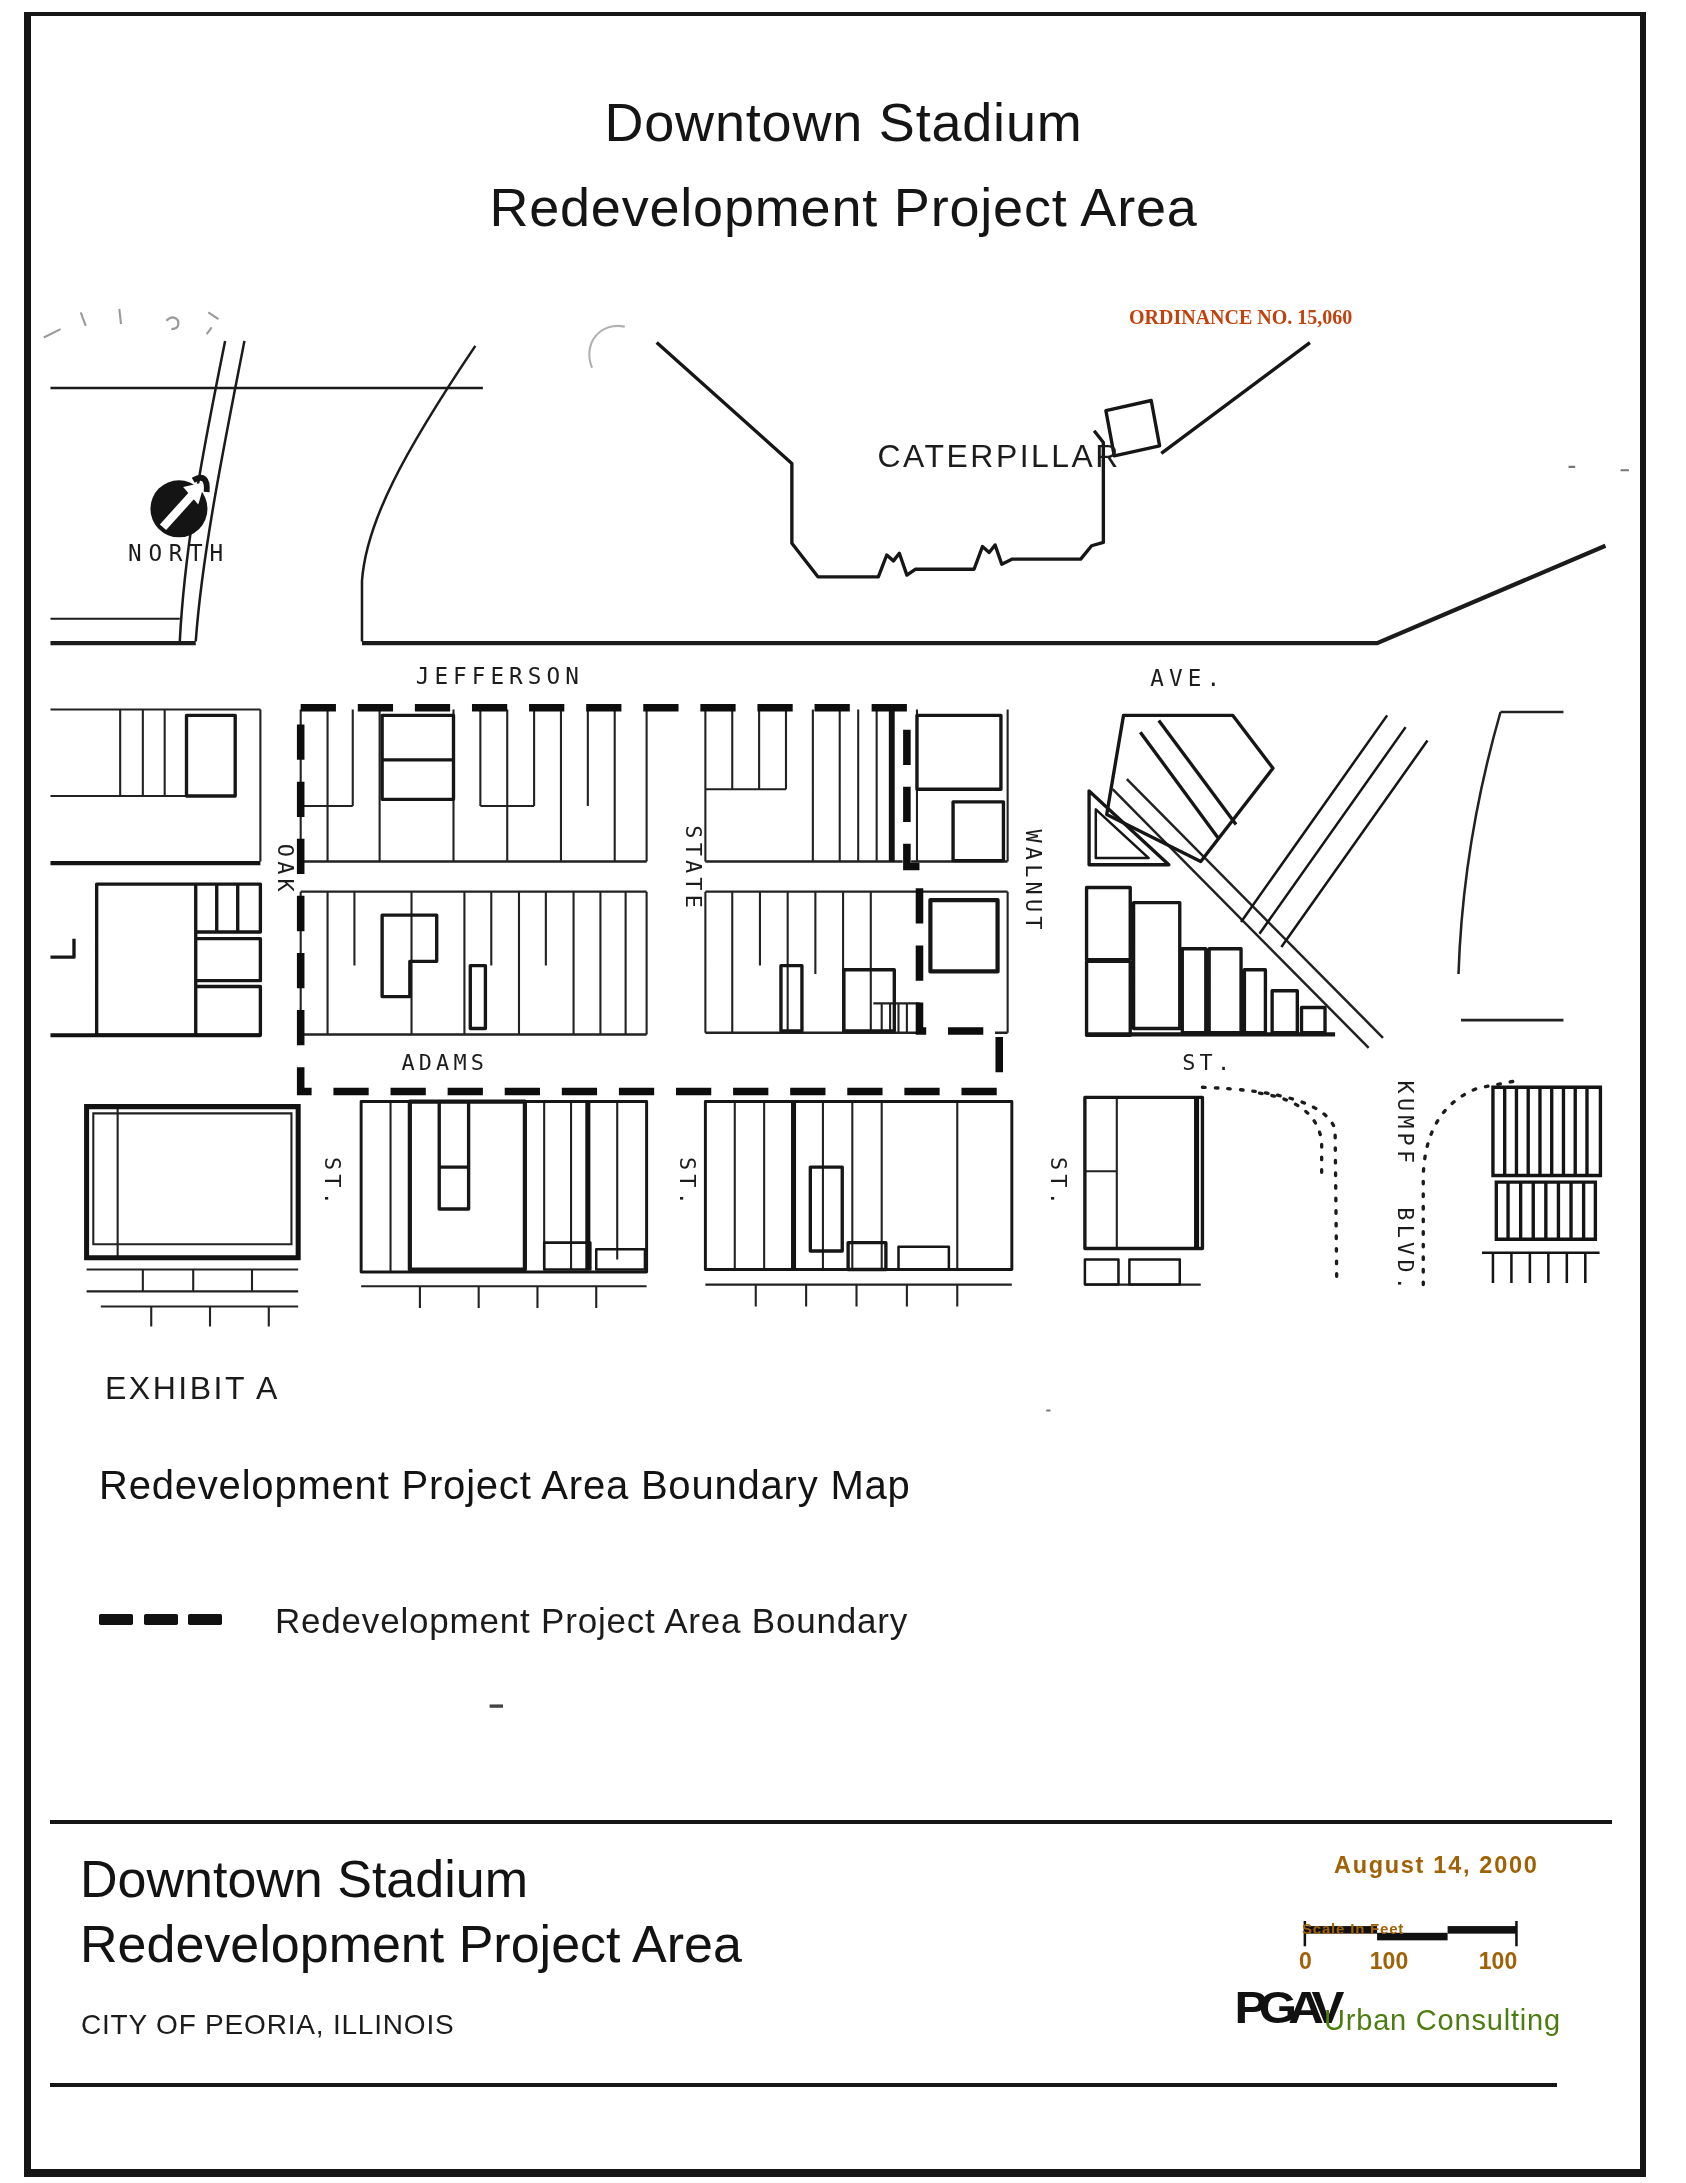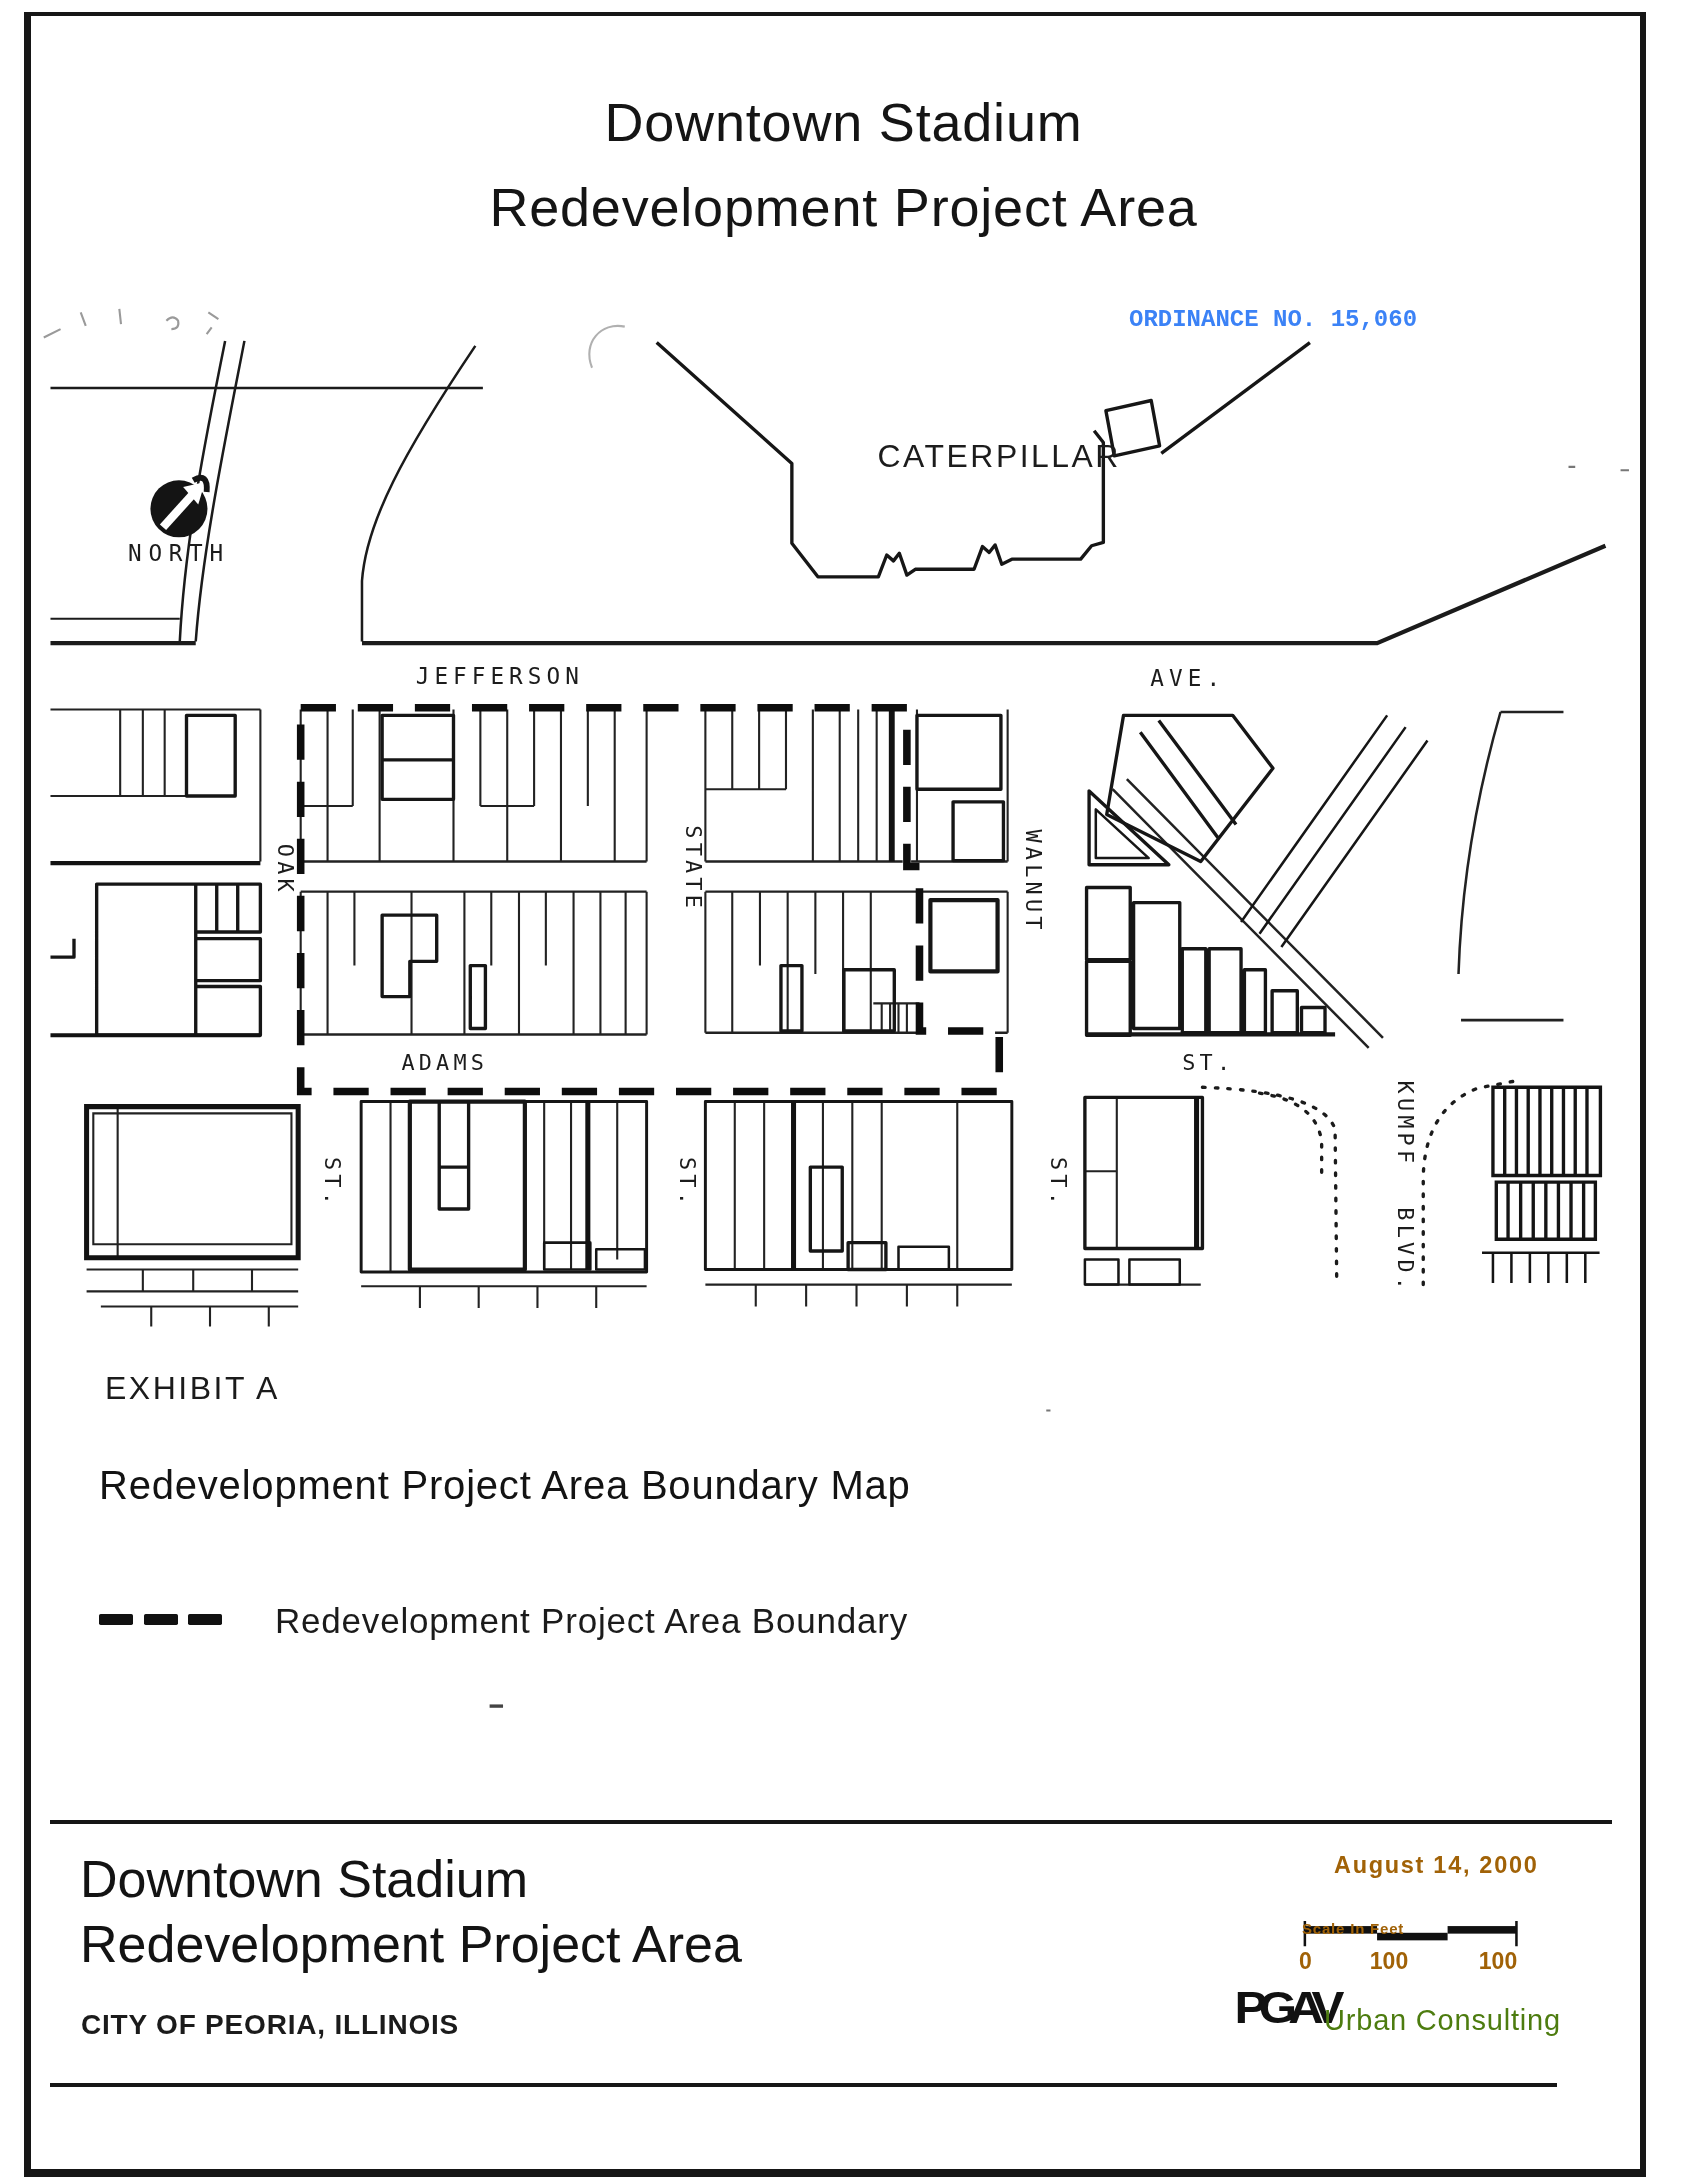--- a/index.html
+++ b/index.html
@@ -9,30 +9,30 @@
     font-family:"Liberation Sans", sans-serif;
     overflow:hidden;
   }
   .abs { position:absolute; }
   .page-border {
     position:absolute; left:23.5px; top:11.8px; width:1622px; height:2165px;
     border:solid #161616; border-width:4.2px 6.7px 8.4px 7.6px; box-sizing:border-box;
   }
   .doc-title { left:0; right:0; text-align:center; font-size:54px; letter-spacing:0.8px; color:#151515; }
   .ordinance {
-    font-family:Liberation Mono, monospace; font-weight:bold;
-    font-size:24px; letter-spacing:0px; color:#3b82f6; white-space:nowrap;
+    font-family:Liberation Serif, serif; font-weight:bold;
+    font-size:20px; letter-spacing:0px; color:#c2410c; white-space:nowrap;
   }
   .exhibit-label { font-size:32px; letter-spacing:2.5px; color:#1b1b1b;margin-top:8px; }
   .exhibit-title { font-size:40px; letter-spacing:0.8px; color:#131313;text-align:center; }
   .legend-text { font-size:35px; letter-spacing:0.8px; color:#1b1b1b; }
   .legend-dash { position:absolute; background:#111; height:11px; width:34px; border-radius:1.7px; }
   .rule { position:absolute; background:#161616; }
   .f-title { font-size:52px; color:#131313; letter-spacing:0px; line-height:65px; }
-  .f-city { font-size:28px; font-weight:bold; letter-spacing:0.8px; color:#1b1b1b; }
+  .f-city { font-size:28px; font-weight:normal; letter-spacing:0.8px; color:#1b1b1b; }
   .f-date, .f-scale, .f-tick { font-weight:bold; color:#a16207; white-space:nowrap; }
   .f-date { font-size:23.5px; letter-spacing:1.7px; }
   .f-scale { font-size:15px; letter-spacing:0.8px;margin-top:22px; }
   .f-tick { font-size:23px; text-align:center; }
   .pgav { font-size:47px; font-weight:900; letter-spacing:-8.4px; color:#111; transform:scale(1.05,0.95); }
   .consulting { font-size:29px; color:#4d7c0f; letter-spacing:0.8px; }
   svg text {
     font-family:"DejaVu Sans Mono", monospace;
     fill:#1c1c1c;
   }

